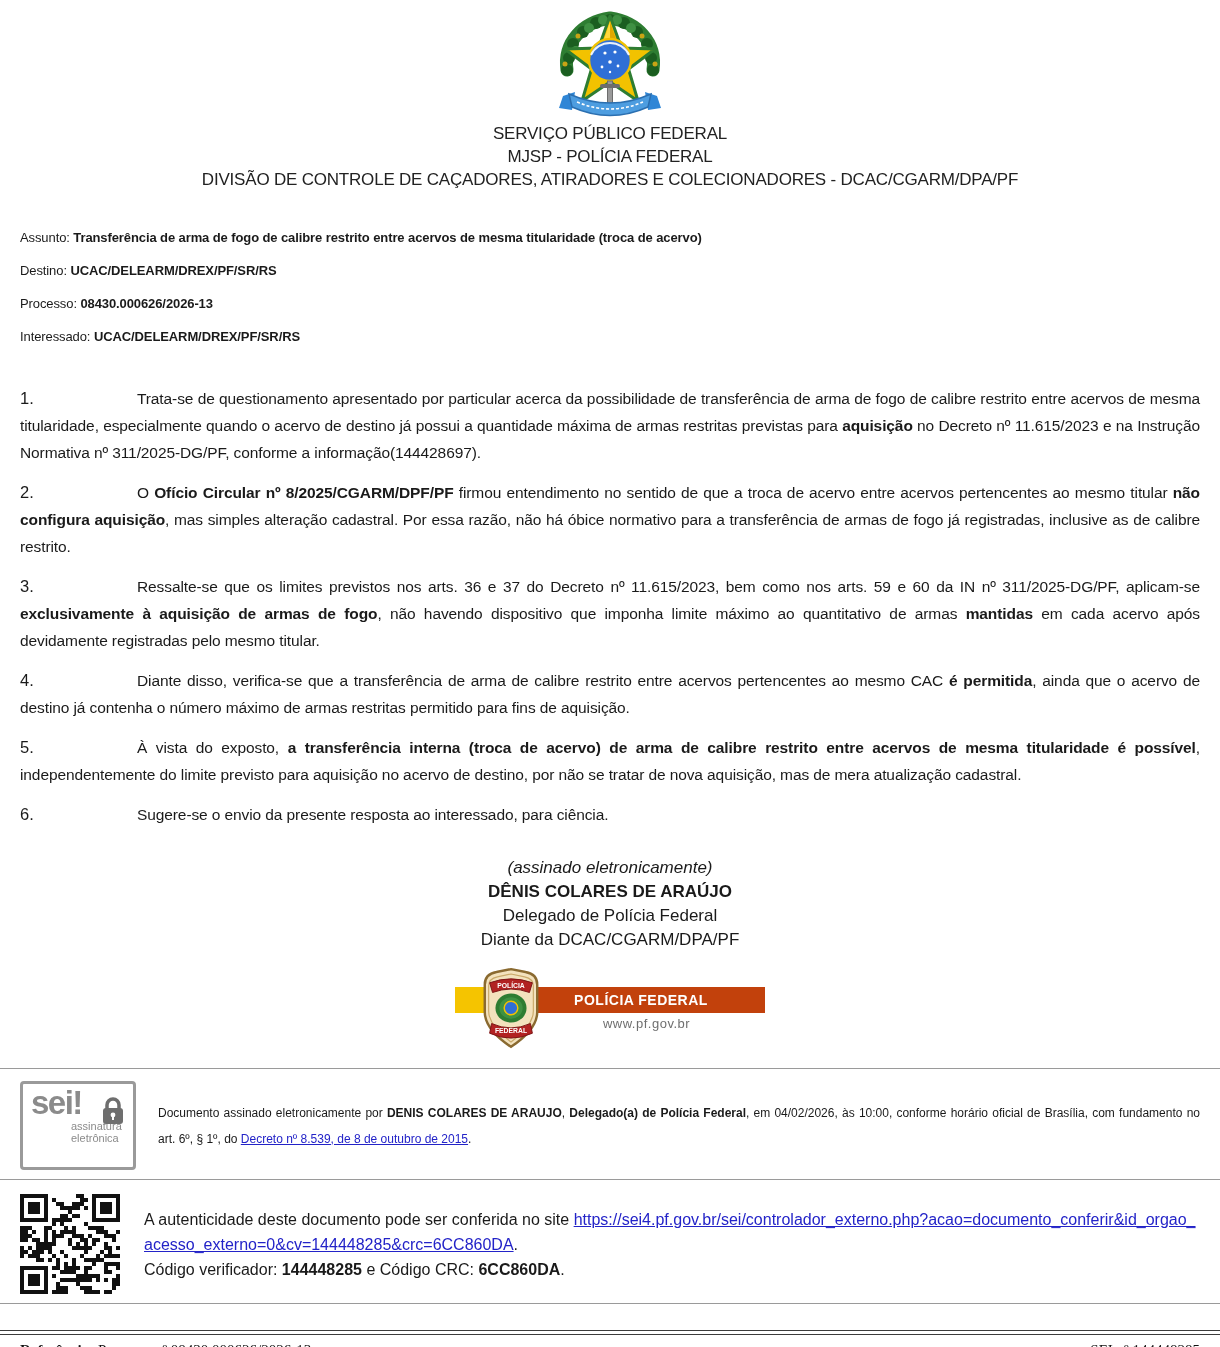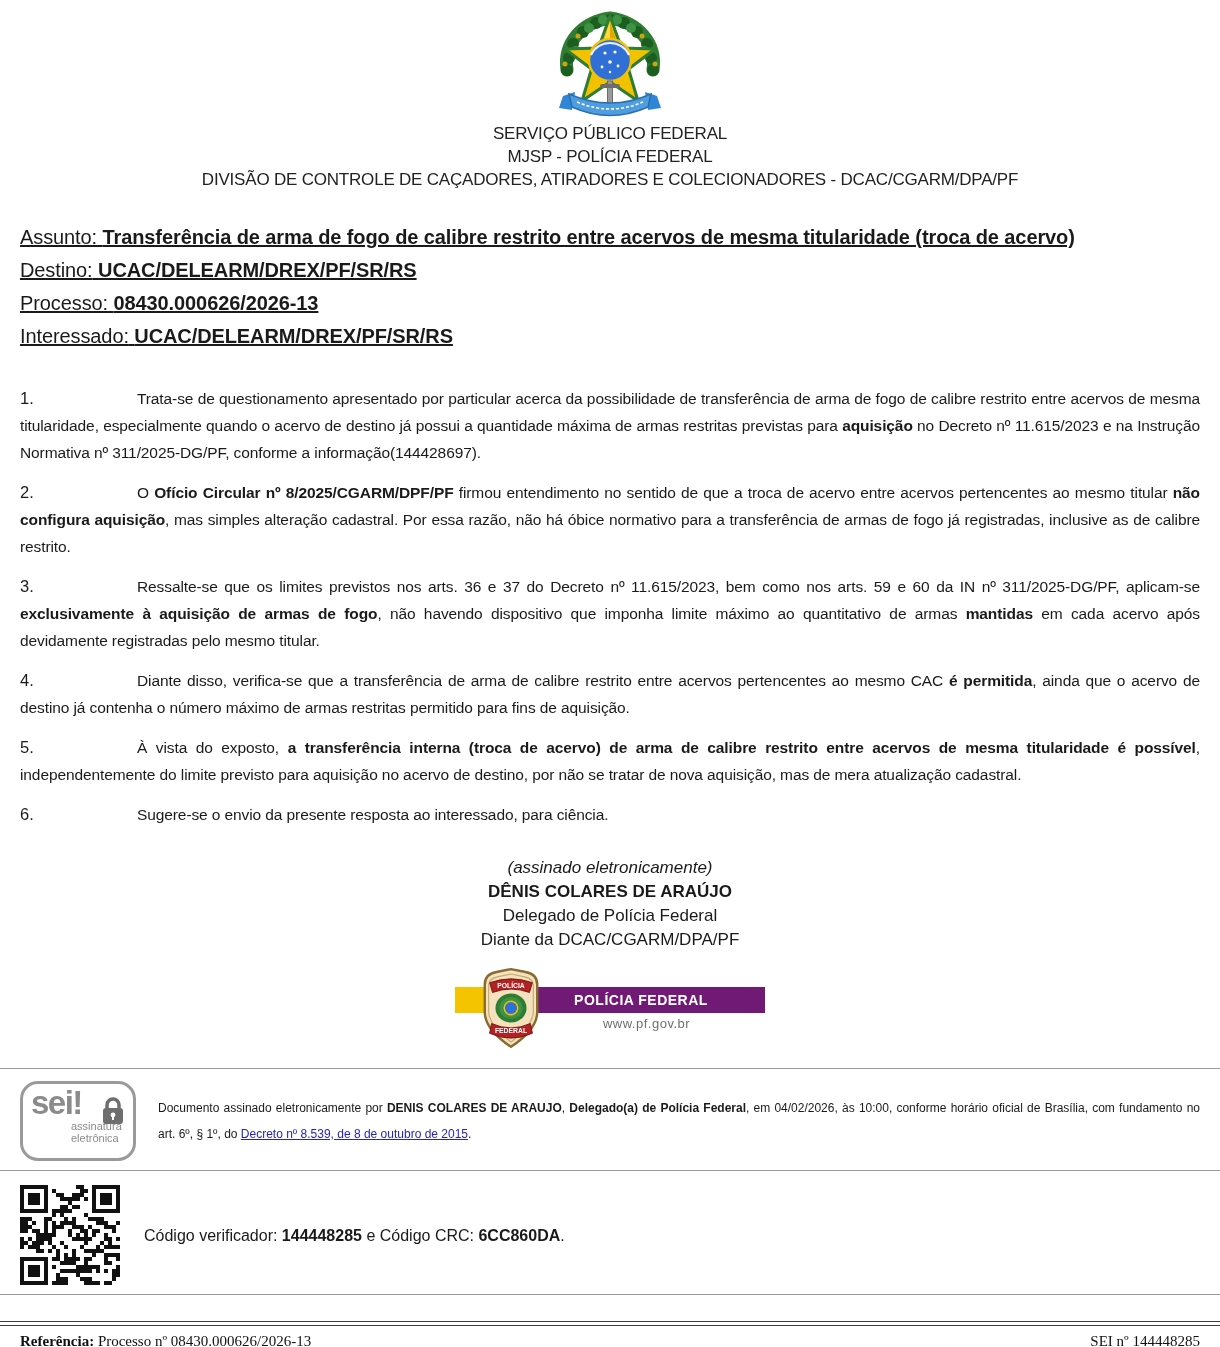--- a/index.html
+++ b/index.html
@@ -7,59 +7,59 @@
        font-family:"Liberation Sans","DejaVu Sans",sans-serif;color:#1a1a1a;}
   .page{padding:8px 20px 0 20px;position:relative;}
 
   
   .doc-header{text-align:center;}
   .coa{display:block;margin:0 auto;}
   .org-line{font-size:17px;line-height:23px;letter-spacing:-0.2px;color:#222;}
 
   
   .meta-block{margin-top:30px;}
-  .meta-line{font-size:20px;line-height:33px;letter-spacing:-0.1px;text-decoration:underline;}
+  .meta-line{font-size:13px;line-height:33px;letter-spacing:-0.1px;}
   .meta-line .val{font-weight:bold;}
 
   
   .paras{margin-top:32px;}
   .para{position:relative;margin:0 0 13px 0;}
   .para .num{position:absolute;left:0;top:0;font-size:16.5px;line-height:27px;}
   .para p{margin:0;font-size:15.5px;line-height:27px;letter-spacing:-0.1px;
           text-indent:117px;text-align:justify;}
   .b{font-weight:bold;}
   a.doclink{color:#2323c8;text-decoration:underline;word-break:break-all;}
 
   
   .sig-block{margin-top:28px;text-align:center;font-size:17px;line-height:24px;}
   .sig-note{font-style:italic;}
   .sig-name{font-weight:bold;}
 
   
   .pf-banner{position:relative;width:310px;height:84px;margin:14px auto 0 auto;}
   .pf-yellow{position:absolute;left:0;top:21px;width:30px;height:26px;background:#f5c400;}
-  .pf-bar{position:absolute;left:62px;right:0;top:21px;height:26px;background:#701a75;
+  .pf-bar{position:absolute;left:62px;right:0;top:21px;height:26px;background:#c2410c;
           display:flex;align-items:center;justify-content:center;}
   .pf-bar span{color:#fff;font-weight:bold;font-size:14px;letter-spacing:0.5px;}
   .pf-site{position:absolute;left:73px;right:0;top:50px;text-align:center;
            color:#6f6f6f;font-size:13px;letter-spacing:0.5px;}
   .pf-shield{position:absolute;left:22px;top:0;z-index:2;}
 
   
   .rule{border:none;border-top:1px solid #9a9a9a;margin:0 -20px;}
   .rule-1{margin-top:18px;}
   .rule-2{margin-top:9px;}
   .rule-3{margin-top:7px;}
   .rule-double{margin:26px -20px 0 -20px;height:3px;
                border-top:1px solid #3c3c3c;border-bottom:1px solid #3c3c3c;}
 
   
   .sei-row{display:flex;align-items:center;margin-top:12px;min-height:78px;}
-  .sei-badge{flex:0 0 auto;width:102px;height:68px;border:3px solid #9a9a9a;border-radius:18px;
-             position:relative;padding:2px 0 4px 8px;background:#fff;}
+  .sei-badge{flex:0 0 auto;width:102px;height:68px;border:3px solid #9a9a9a;border-radius:4px;
+             position:relative;padding:2px 0 13px 8px;background:#fff;}
   .sei-word{font-size:33px;font-weight:bold;color:#8b8b8b;letter-spacing:-1.5px;line-height:34px;}
   .sei-sub{font-size:11px;line-height:12px;color:#8b8b8b;letter-spacing:0;margin-left:40px;}
   .sei-lock{position:absolute;right:7px;top:12px;}
   .sei-text{flex:1 1 auto;margin-left:22px;font-size:12px;line-height:26px;text-align:justify;}
 
   
   .qr-row{display:flex;align-items:center;margin-top:12px;min-height:104px;}
   .qr-box{flex:0 0 auto;width:100px;height:100px;}
   .qr-text{flex:1 1 auto;margin-left:24px;font-size:16px;line-height:25px;}
 
@@ -521,20 +521,21 @@
           <rect x="40" y="96" width="4" height="4" fill="#111"></rect>
           <rect x="44" y="96" width="4" height="4" fill="#111"></rect>
           <rect x="64" y="96" width="4" height="4" fill="#111"></rect>
           <rect x="68" y="96" width="4" height="4" fill="#111"></rect>
           <rect x="72" y="96" width="4" height="4" fill="#111"></rect>
           <rect x="76" y="96" width="4" height="4" fill="#111"></rect>
           <rect x="84" y="96" width="4" height="4" fill="#111"></rect>
           <rect x="88" y="96" width="4" height="4" fill="#111"></rect>
         </svg></div>
     <div class="qr-text">
+      <div><span>A autenticidade deste documento pode ser conferida no site </span><a class="doclink" href="#">https://sei4.pf.gov.br/sei/controlador_externo.php?acao=documento_conferir&amp;id_orgao_acesso_externo=0&amp;cv=144448285&amp;crc=6CC860DA</a><span>.</span></div>
       <div><span>Código verificador: </span><span class="b">144448285</span><span> e Código CRC: </span><span class="b">6CC860DA</span><span>.</span></div>
     </div>
   </div>
   <hr class="rule rule-3">
 
   <div class="rule-double"></div>
   <div class="footer-row">
     <div>
       <span class="b">Referência:</span><span> Processo nº 08430.000626/2026-13</span>
     </div>

